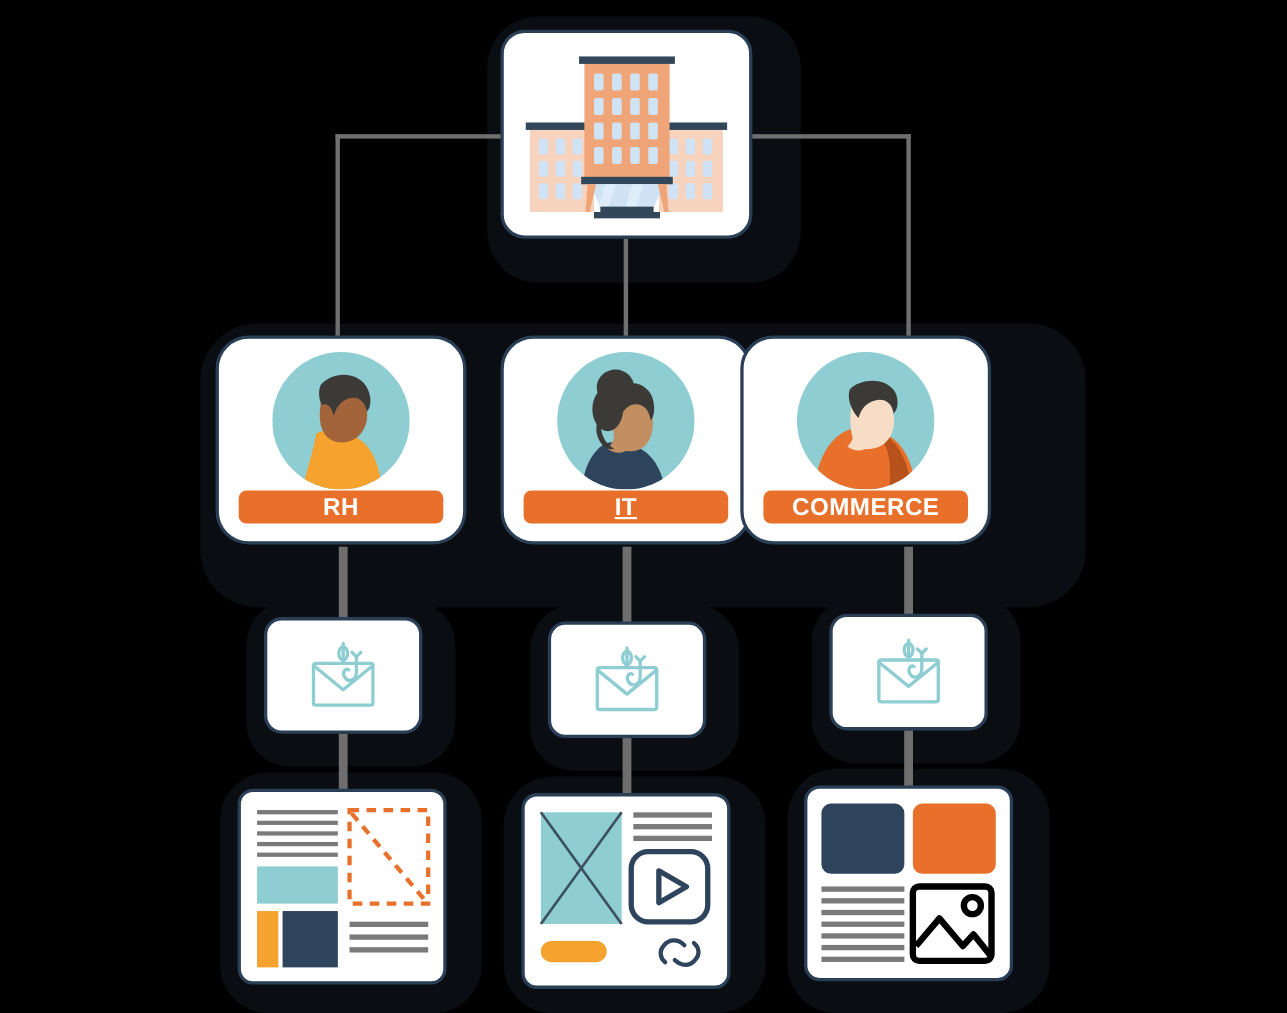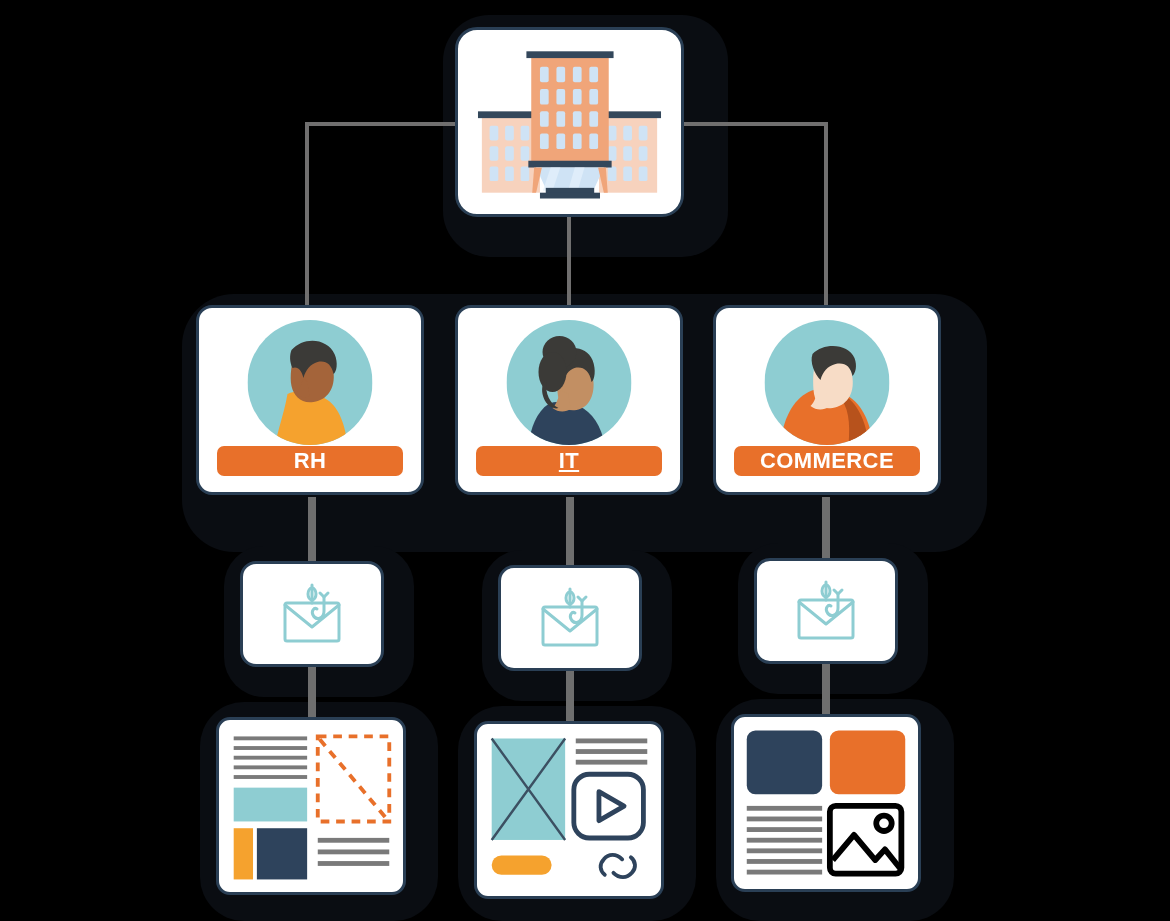--- a/index.html
+++ b/index.html
@@ -42,24 +42,24 @@
     border-radius: 18px;
     z-index: 3;
     overflow: hidden;
   }
 
   
   #card-company { left: 455px; top: 27px; width: 229px; height: 190px; border-radius: 22px; }
   #card-company svg { position:absolute; left:0; top:0; width:100%; height:100%; }
 
   
-  .dept-card { width: 228px; height: 190px; top: 305px; border-radius: 16px; }
+  .dept-card { width: 228px; height: 190px; top: 305px; border-radius: 30px; }
   #card-dept-0 { left: 196px; }
   #card-dept-1 { left: 455px; }
-  #card-dept-2 { left: 713px; }
+  #card-dept-2 { left: 673px; }
   .dept-avatar {
     position: absolute; left: 50%; transform: translateX(-50%);
     top: 12px; width: 125px; height: 125px;
   }
   .dept-avatar svg { width: 100%; height: 100%; display: block; }
   .dept-label {
     position: absolute; left: 18px; right: 18px; bottom: 16px;
     height: 30px; border-radius: 7px;
     display: flex; align-items: center; justify-content: center;
     color: #ffffff; font-size: 22px; font-weight: bold;

